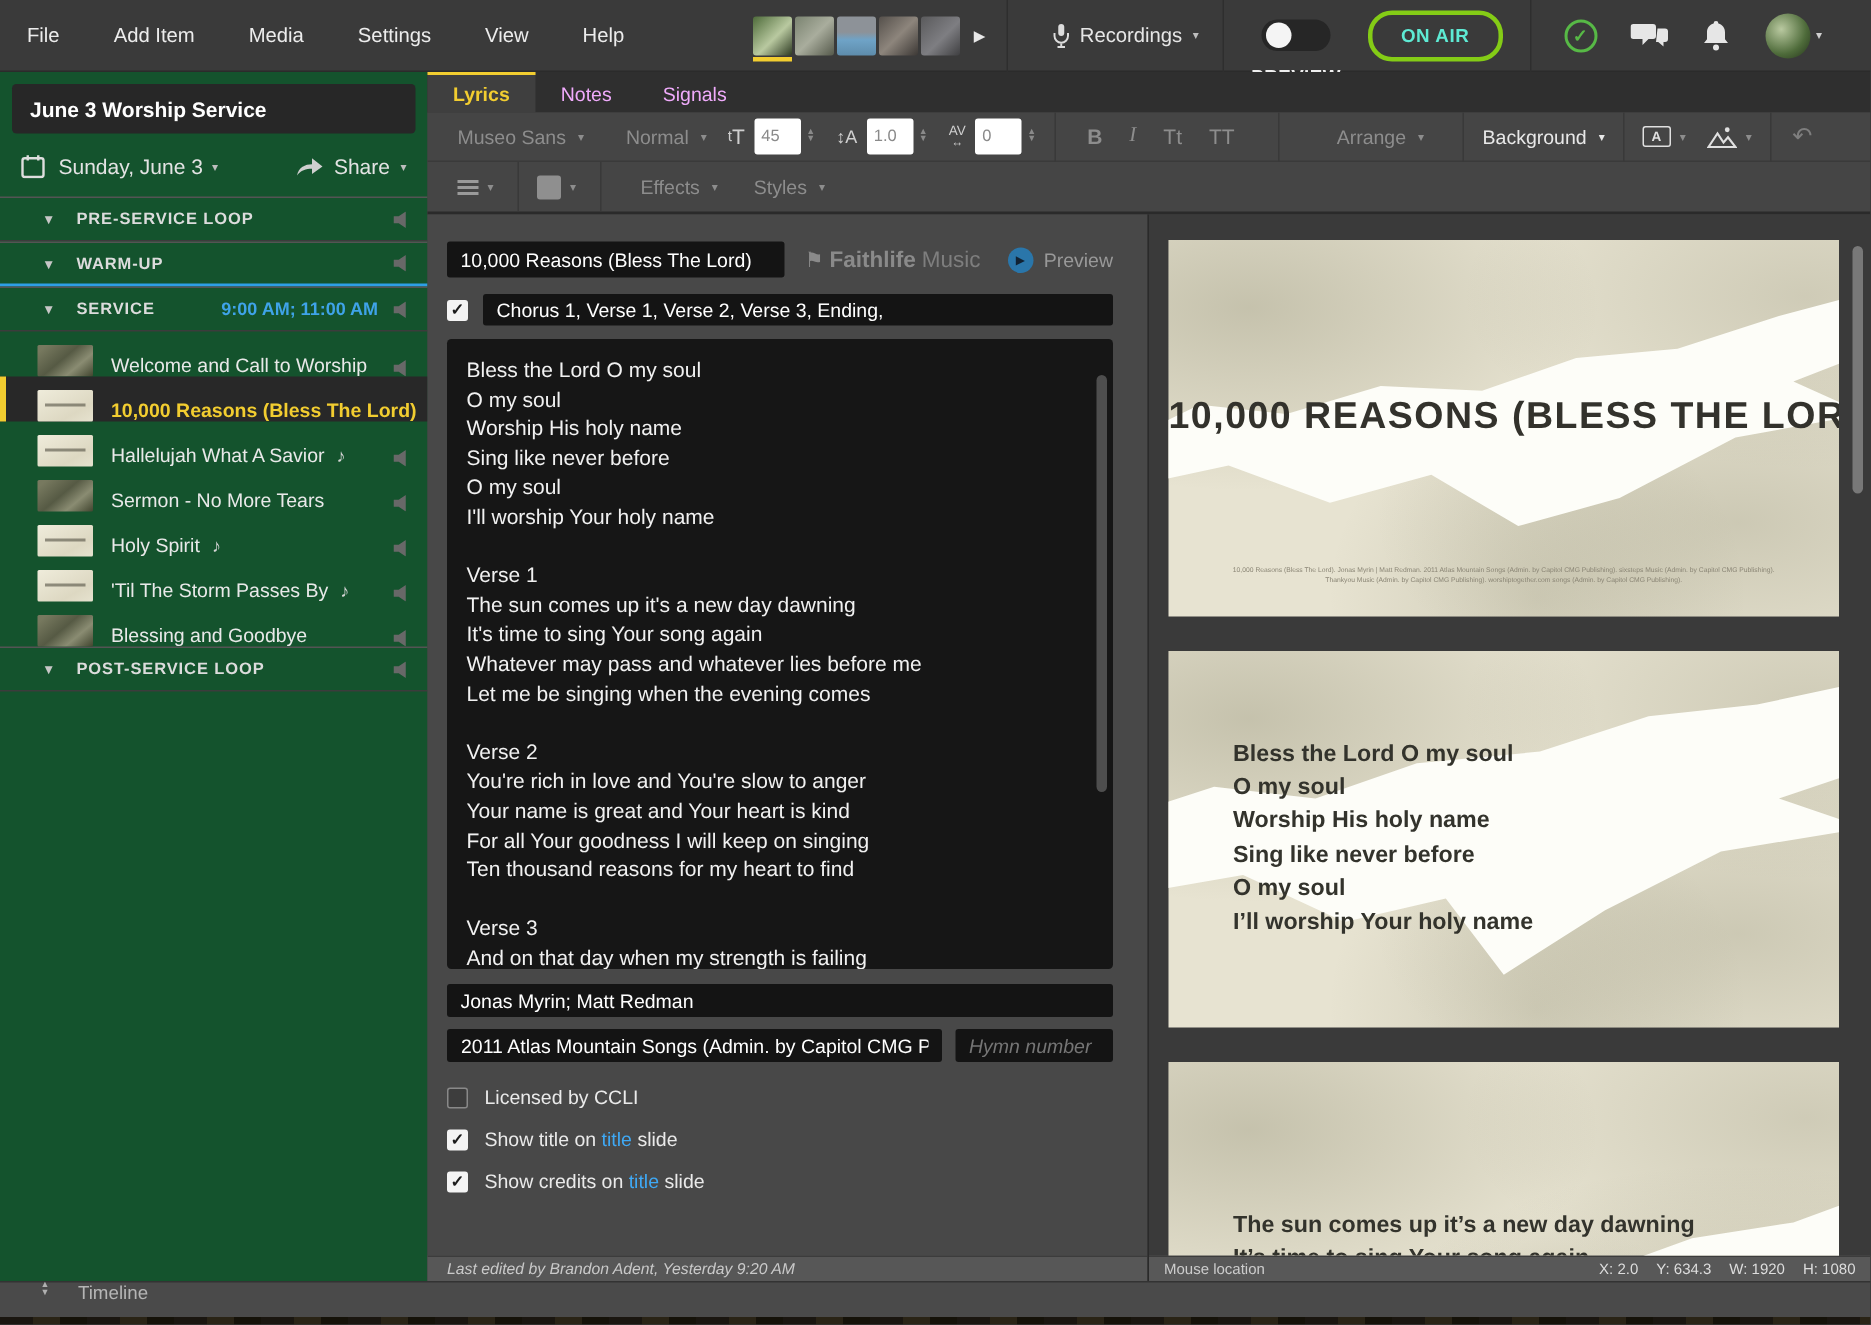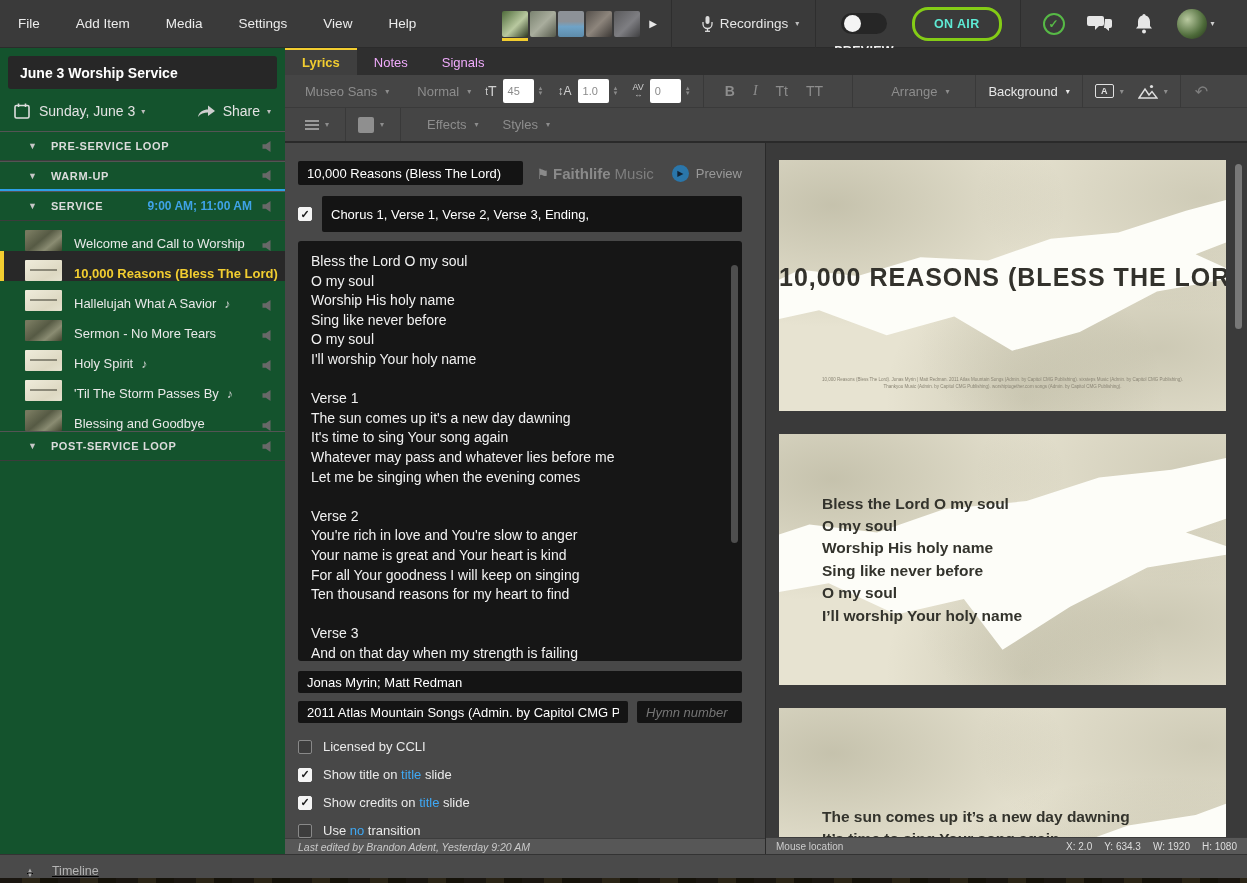--- a/index.html
+++ b/index.html
@@ -112,21 +112,21 @@
          padding:0 9px; font-family:inherit; }
   .title-row { display:flex; align-items:center; flex:0 0 24px; }
   .song-title { width:240px; height:24px; }
   .flbrand { display:flex; align-items:baseline; gap:4px; margin-left:14px; color:#8a8a8a; }
   .fl-flame { font-size:14px; color:#8a8a8a; }
   .fl-b1 { font-weight:bold; font-size:15px; } .fl-b2 { font-weight:300; font-size:15px; color:#7e7e7e; }
   .prevbtn { display:flex; align-items:center; gap:7px; margin-left:18px; color:#999; font-size:13px; }
   .play { width:17px; height:17px; border-radius:50%; background:#2a76aa; color:#123; font-size:8px;
           display:flex; align-items:center; justify-content:center; }
   .order-row { display:flex; align-items:center; gap:10px; margin-top:11px; flex:0 0 21px; }
-  .order-inp { flex:1; height:36px; }
+  .order-inp { flex:1; height:21px; }
   .cbx { width:14px; height:14px; border-radius:2px; background:#3d3d3d; border:1px solid #898989;
          display:flex; align-items:center; justify-content:center; font-size:11px; font-weight:bold; color:#1c1c1c; flex:0 0 14px; }
   .cbx.checked { background:#f4f4f4; border-color:#f4f4f4; }
   .lyrics-wrap { position:relative; margin-top:9px; flex:0 0 420px; }
   .lyrics-box { width:100%; height:420px; background:#161616; border-radius:3px; color:#f1f1f1;
                 font-size:14px; line-height:1.4; padding:11px 20px 11px 13px; white-space:pre-wrap;
                 overflow:hidden; }
   .lyr-scroll { position:absolute; right:4px; top:24px; width:7px; height:278px; background:#4e4e4e; border-radius:4px; }
   .authors { margin-top:10px; height:22px; width:100%; flex:0 0 22px; }
   .copy-row { display:flex; gap:9px; margin-top:8px; flex:0 0 22px; }
@@ -162,21 +162,21 @@
                    color:#8a8575; font-size:4.5px; line-height:1.7; }
   .slide-lyrics { position:absolute; left:43px; top:50%; transform:translateY(-50%); color:#33332c;
                   font-size:15.5px; font-weight:bold; line-height:1.45; white-space:pre-line; }
   .slide.s3 .slide-lyrics { top:98px; transform:none; }
   .pv-scroll { position:absolute; right:5px; top:21px; width:7px; height:165px; background:#787878; border-radius:4px; }
   .pv-status { flex:0 0 17px; background:#585858; border-top:1px solid #3c3c3c; display:flex;
                align-items:center; padding:0 10px; color:#cccccc; font-size:10px; }
   .pv-coords { margin-left:auto; display:flex; gap:12px; color:#dddddd; }
 
   
-  .timeline { flex:0 0 24px; background:#4a4a4a; border-top:1px solid #333; display:flex; align-items:flex-end;text-decoration:underline; }
+  .timeline { flex:0 0 24px; background:#4a4a4a; border-top:1px solid #333; display:flex; align-items:flex-start; }
   .tl-expander { margin-left:27px; display:flex; flex-direction:column; color:#b0b0b0; font-size:6px; line-height:5px; }
   .tl-label { color:#b5b5b5; font-size:12.5px; margin-left:19px; }
   .filmstrip { flex:0 0 5px; background:repeating-linear-gradient(90deg,#1a1610 0 22px,#2a2416 22px 40px,#151209 40px 58px); }
 
   svg { display:block; }
 </style>
 </head>
 <body>
 
 <div class="app">
@@ -512,26 +512,20 @@
     </span>
   </div>
 
   <div class="check-row">
     <span class="cbx checked">✓</span>
     <span>
       <span class="pre">Show credits on</span> <a class="lnk" href="#">title</a> <span class="post">slide</span>
     </span>
   </div>
 
-  <div class="check-row">
-    <span class="cbx"></span>
-    <span>
-      <span class="pre">Use</span> <a class="lnk" href="#">no</a> <span class="post">transition</span>
-    </span>
-  </div>
 </div>
           <div class="ed-footer">Last edited by Brandon Adent, Yesterday 9:20 AM</div>
         </section>
 
         <section class="preview">
           <div class="slides">
             <div class="slide s1">
               <div class="brush b1"></div>
               <div class="slide-title">10,000 REASONS (BLESS THE LORD)</div>
               <div class="slide-credits">

